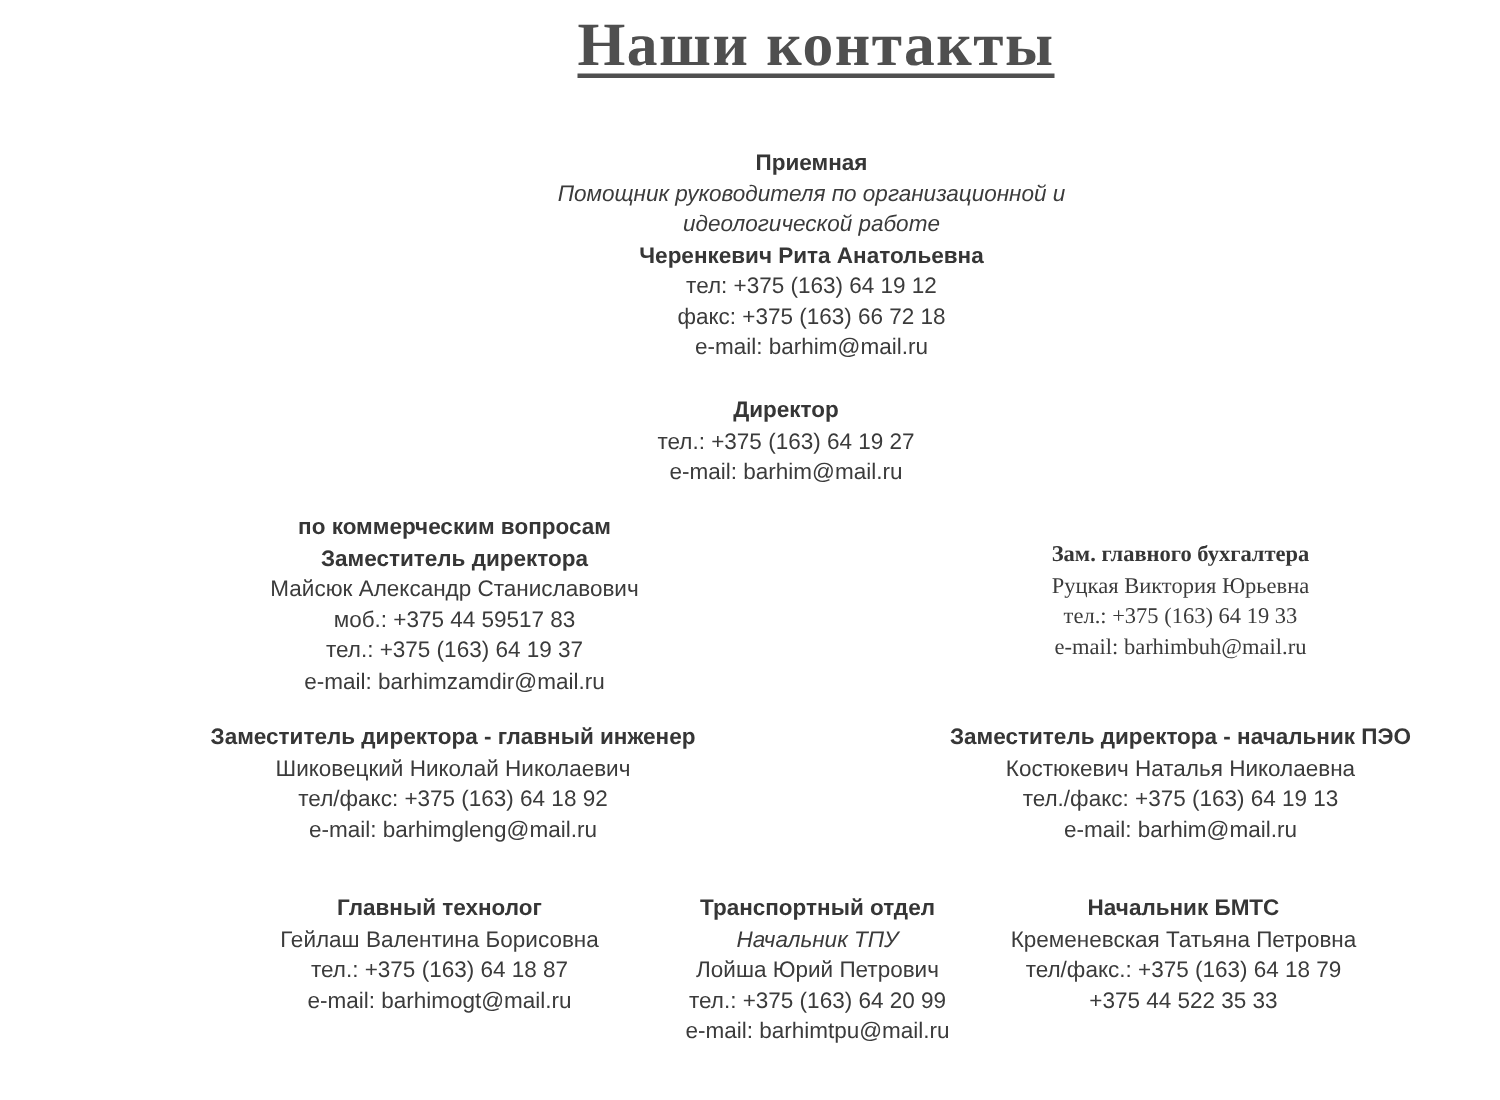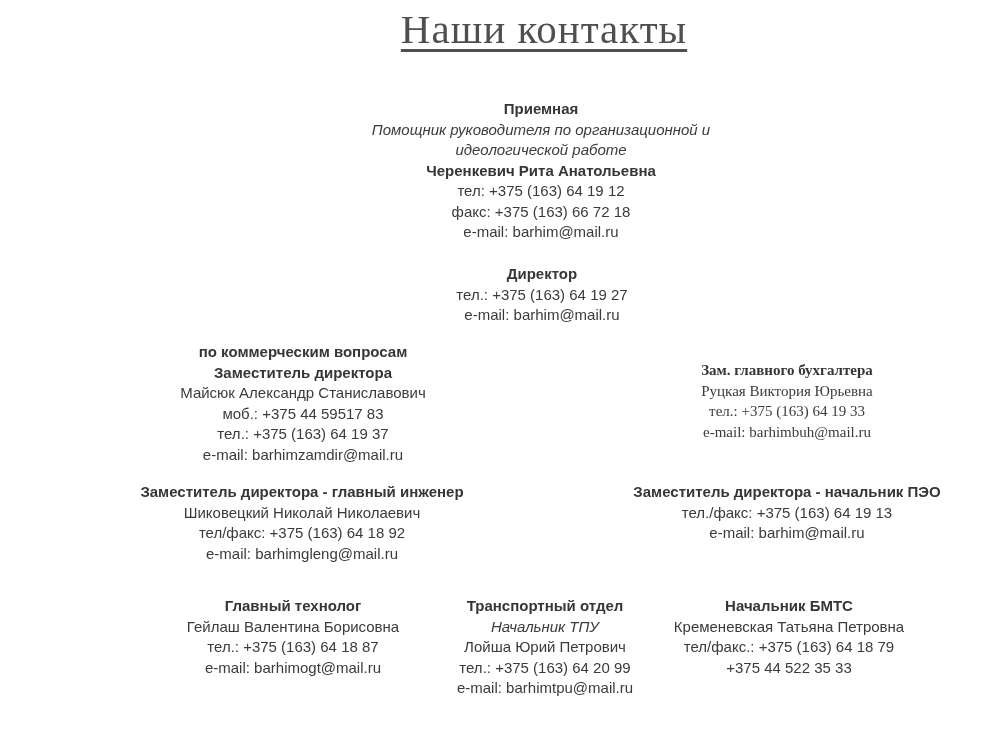--- a/index.html
+++ b/index.html
@@ -11,21 +11,21 @@
     position:relative;
     overflow:hidden;
   }
   .page { position:absolute; inset:0; }
   .title {
     position:absolute;
     left:544px; top:5px;
     transform:translateX(-50%);
     margin:0;
     font-family:"Liberation Serif", serif;
-    font-weight:400;
+    font-weight:700;
     font-size:41px;
     letter-spacing:1px;
     color:#4f4f4f;
     text-decoration:underline;
     text-decoration-thickness:3px;
     text-underline-offset:6px;
     white-space:nowrap;
   }
   .block {
     position:absolute;
@@ -48,21 +48,21 @@
   <section class="block" style="left:541px; top:99px;">
     <div class="b">Приемная</div>
     <div class="i">Помощник руководителя по организационной и</div>
     <div class="i">идеологической работе</div>
     <div class="b">Черенкевич Рита Анатольевна</div>
     <div>тел: +375 (163) 64 19 12</div>
     <div>факс: +375 (163) 66 72 18</div>
     <div>e-mail: barhim@mail.ru</div>
   </section>
 
-  <section class="block" style="left:542px; top:264px;">
+  <section class="block" style="left:524px; top:264px;">
     <div class="b">Директор</div>
     <div>тел.: +375 (163) 64 19 27</div>
     <div>e-mail: barhim@mail.ru</div>
   </section>
 
   <section class="block" style="left:303px; top:342px;">
     <div class="b">по коммерческим вопросам</div>
     <div class="b">Заместитель директора</div>
     <div>Майсюк Александр Станиславович</div>
     <div>моб.: +375 44 59517 83</div>
@@ -79,20 +79,21 @@
 
   <section class="block" style="left:302px; top:482px;">
     <div class="b">Заместитель директора - главный инженер</div>
     <div>Шиковецкий Николай Николаевич</div>
     <div>тел/факс: +375 (163) 64 18 92</div>
     <div>e-mail: barhimgleng@mail.ru</div>
   </section>
 
   <section class="block" style="left:787px; top:482px;">
     <div class="b">Заместитель директора - начальник ПЭО</div>
+    <div>Костюкевич Наталья Николаевна</div>
     <div>тел./факс: +375 (163) 64 19 13</div>
     <div>e-mail: barhim@mail.ru</div>
   </section>
 
   <section class="block" style="left:293px; top:596px;">
     <div class="b">Главный технолог</div>
     <div>Гейлаш Валентина Борисовна</div>
     <div>тел.: +375 (163) 64 18 87</div>
     <div>e-mail: barhimogt@mail.ru</div>
   </section>

